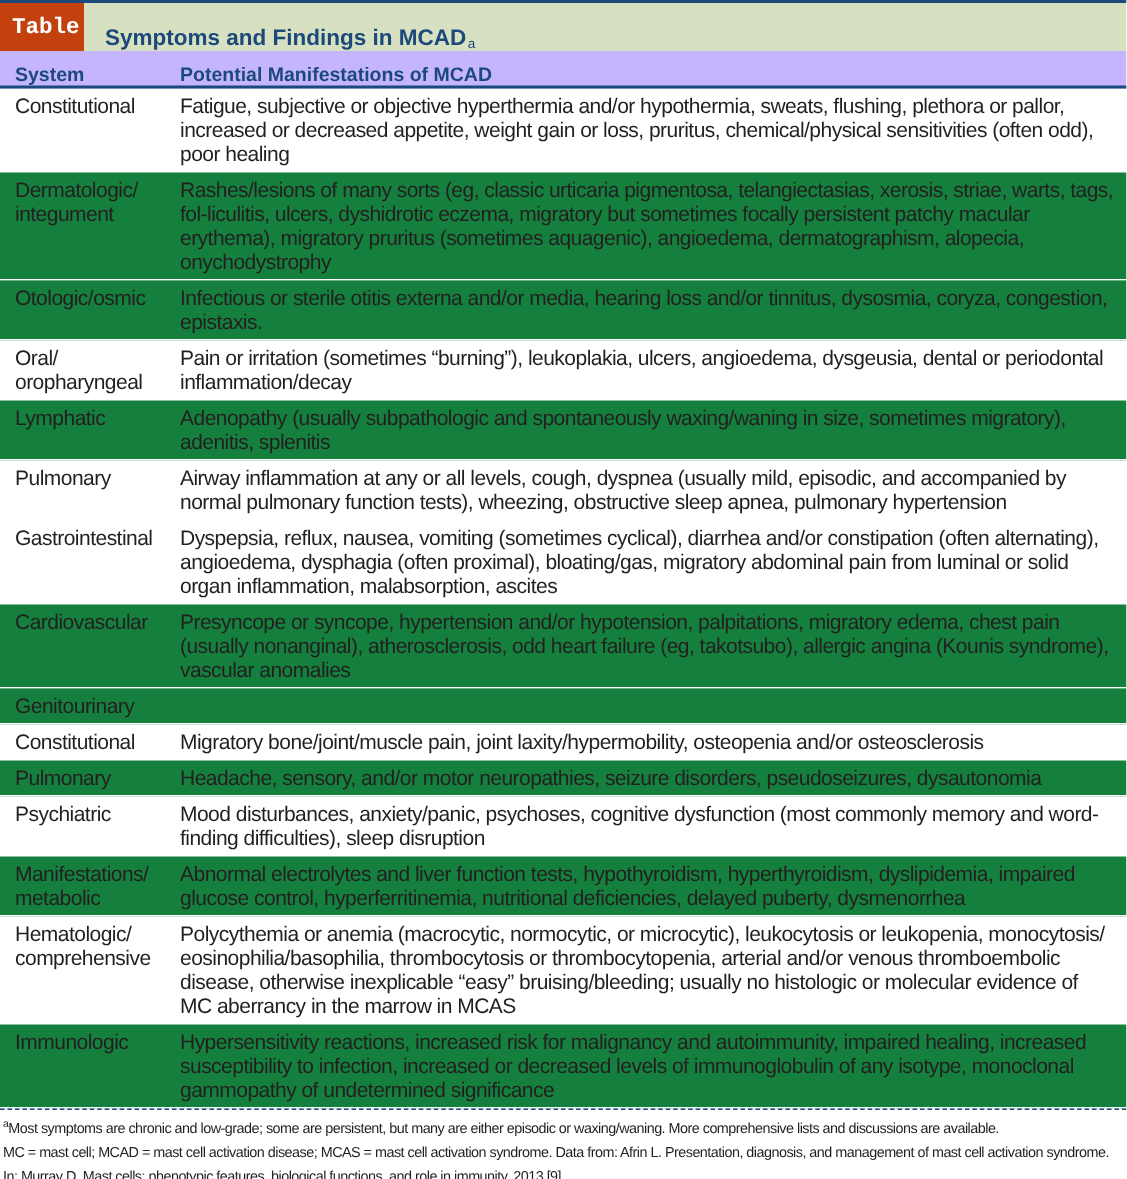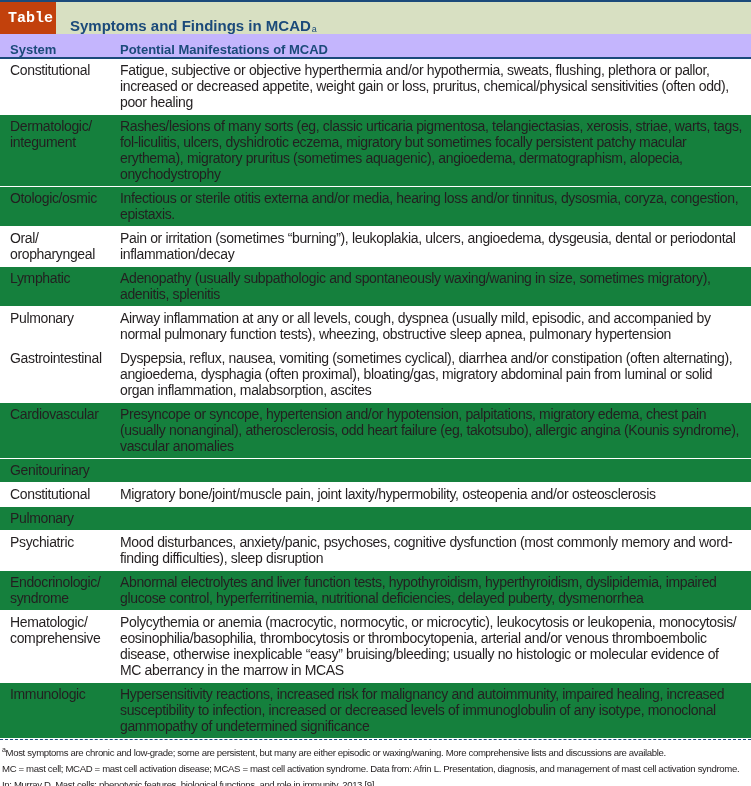--- a/index.html
+++ b/index.html
@@ -71,27 +71,28 @@
       </div>
       <div class="row alt">
         <div class="sys">Genitourinary</div>
       </div>
       <div class="row">
         <div class="sys">Constitutional</div>
         <div class="man">Migratory bone/joint/muscle pain, joint laxity/hypermobility, osteopenia and/or osteosclerosis</div>
       </div>
       <div class="row alt">
         <div class="sys">Pulmonary</div>
+        <div class="man">Headache, sensory, and/or motor neuropathies, seizure disorders, pseudoseizures, dysautonomia</div>
       </div>
       <div class="row">
         <div class="sys">Psychiatric</div>
         <div class="man">Mood disturbances, anxiety/panic, psychoses, cognitive dysfunction (most commonly memory and word-finding difficulties), sleep disruption</div>
       </div>
       <div class="row alt">
-        <div class="sys">Endocrinologic/ syndrome</div>
+        <div class="sys">Manifestations/ metabolic</div>
         <div class="man">Abnormal electrolytes and liver function tests, hypothyroidism, hyperthyroidism, dyslipidemia, impaired glucose control, hyperferritinemia, nutritional deficiencies, delayed puberty, dysmenorrhea</div>
       </div>
       <div class="row">
         <div class="sys">Hematologic/ comprehensive</div>
         <div class="man">Polycythemia or anemia (macrocytic, normocytic, or microcytic), leukocytosis or leukopenia, monocytosis/ eosinophilia/basophilia, thrombocytosis or thrombocytopenia, arterial and/or venous thromboembolic disease, otherwise inexplicable “easy” bruising/bleeding; usually no histologic or molecular evidence of MC aberrancy in the marrow in MCAS</div>
       </div>
       <div class="row alt">
         <div class="sys">Immunologic</div>
         <div class="man">Hypersensitivity reactions, increased risk for malignancy and autoimmunity, impaired healing, increased susceptibility to infection, increased or decreased levels of immunoglobulin of any isotype, monoclonal gammopathy of undetermined significance</div>
       </div>

